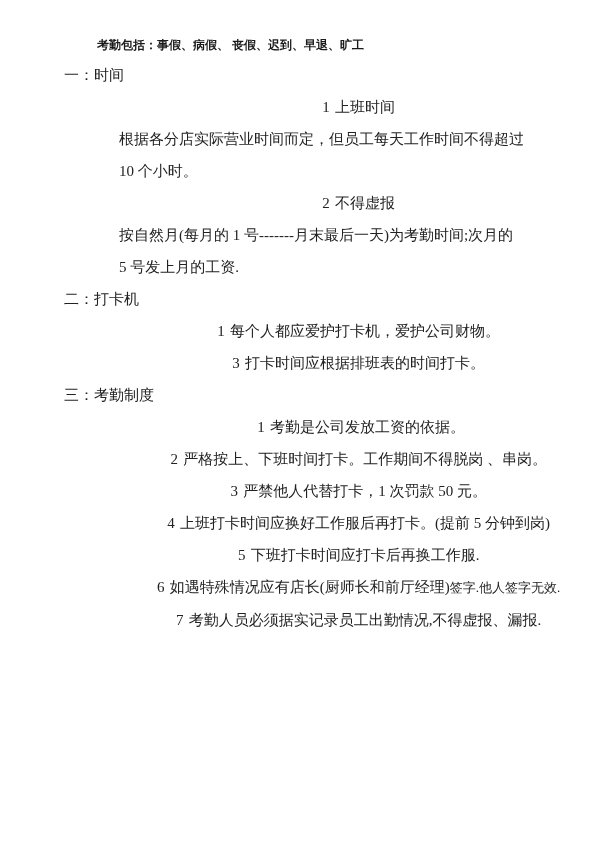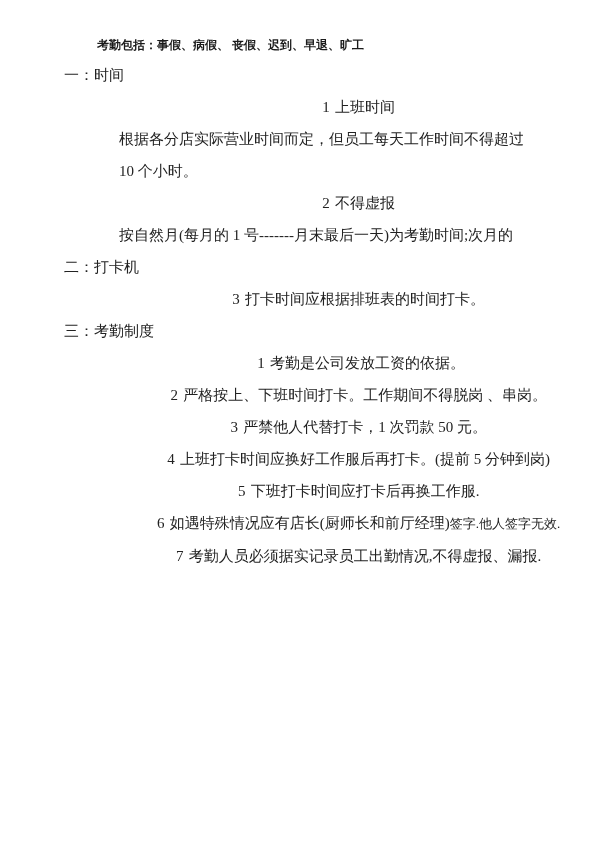--- a/index.html
+++ b/index.html
@@ -61,23 +61,25 @@
     <div class="line h">一：时间</div>
 
     <div class="line it"><span class="num">1</span><span>上班时间</span></div>
 
     <div class="line pa">根据各分店实际营业时间而定，但员工每天工作时间不得超过</div>
     <div class="line pa">10 个小时。</div>
 
     <div class="line it"><span class="num">2</span><span>不得虚报</span></div>
 
     <div class="line pa">按自然月(每月的 1 号-------月末最后一天)为考勤时间;次月的</div>
+    <div class="line pa">5 号发上月的工资.</div>
 
     <div class="line h">二：打卡机</div>
 
+    <div class="line it"><span class="num">1</span><span>每个人都应爱护打卡机，爱护公司财物。</span></div>
     <div class="line it"><span class="num">3</span><span>打卡时间应根据排班表的时间打卡。</span></div>
 
     <div class="line h">三：考勤制度</div>
 
     <div class="line it shift"><span class="num">1</span><span>考勤是公司发放工资的依据。</span></div>
     <div class="line it"><span class="num">2</span><span>严格按上、下班时间打卡。工作期间不得脱岗 、串岗。</span></div>
     <div class="line it"><span class="num">3</span><span>严禁他人代替打卡，1 次罚款 50 元。</span></div>
     <div class="line it"><span class="num">4</span><span>上班打卡时间应换好工作服后再打卡。(提前 5 分钟到岗)</span></div>
     <div class="line it"><span class="num">5</span><span>下班打卡时间应打卡后再换工作服.</span></div>
     <div class="line it"><span class="num">6</span><span>如遇特殊情况应有店长(厨师长和前厅经理)</span><span class="sm">签字.他人签字无效.</span></div>

